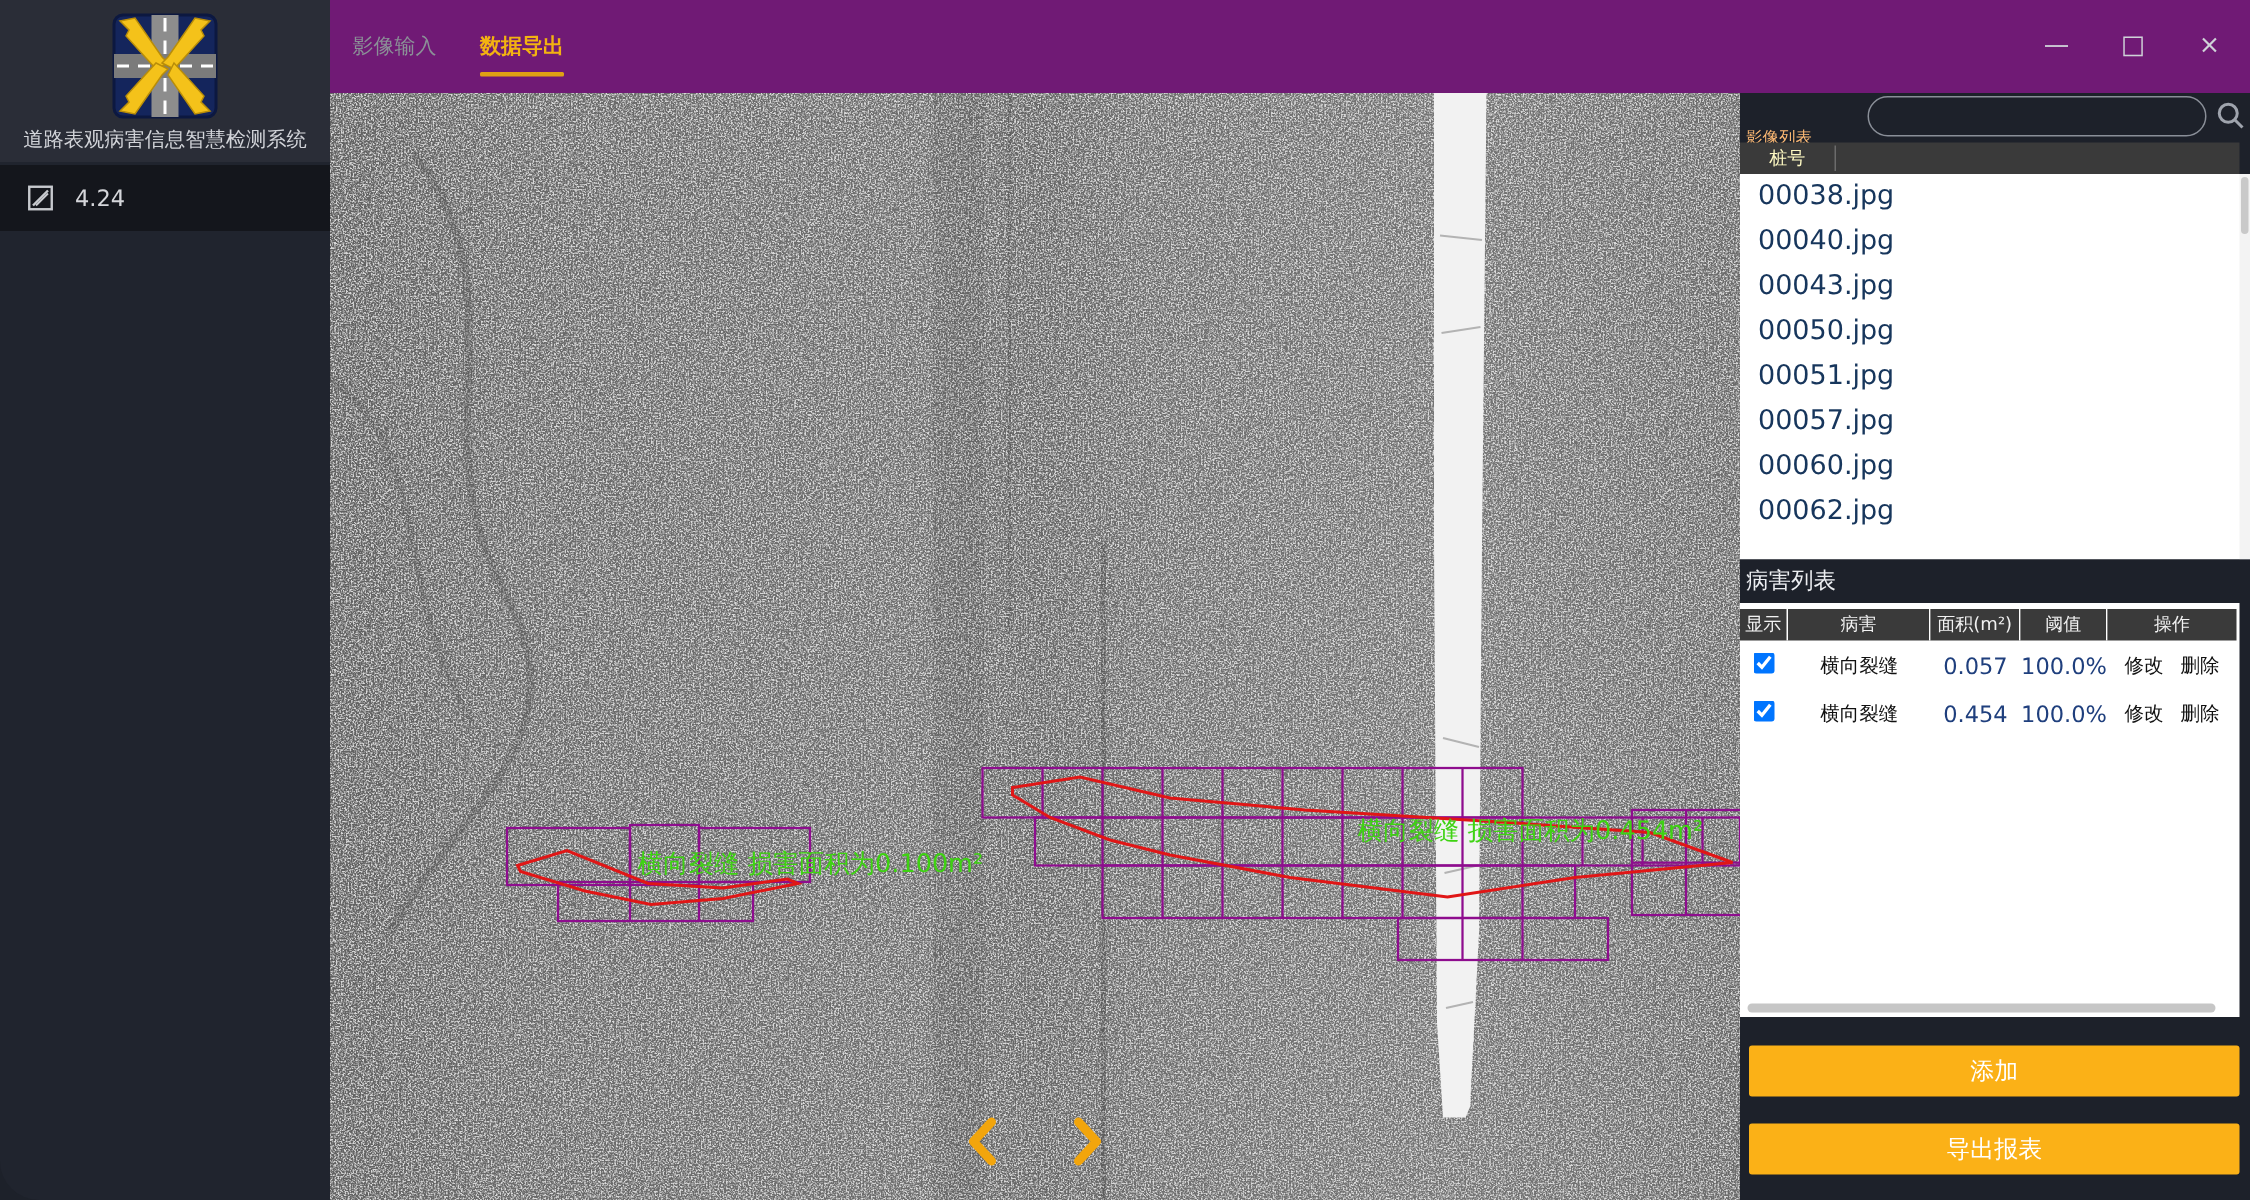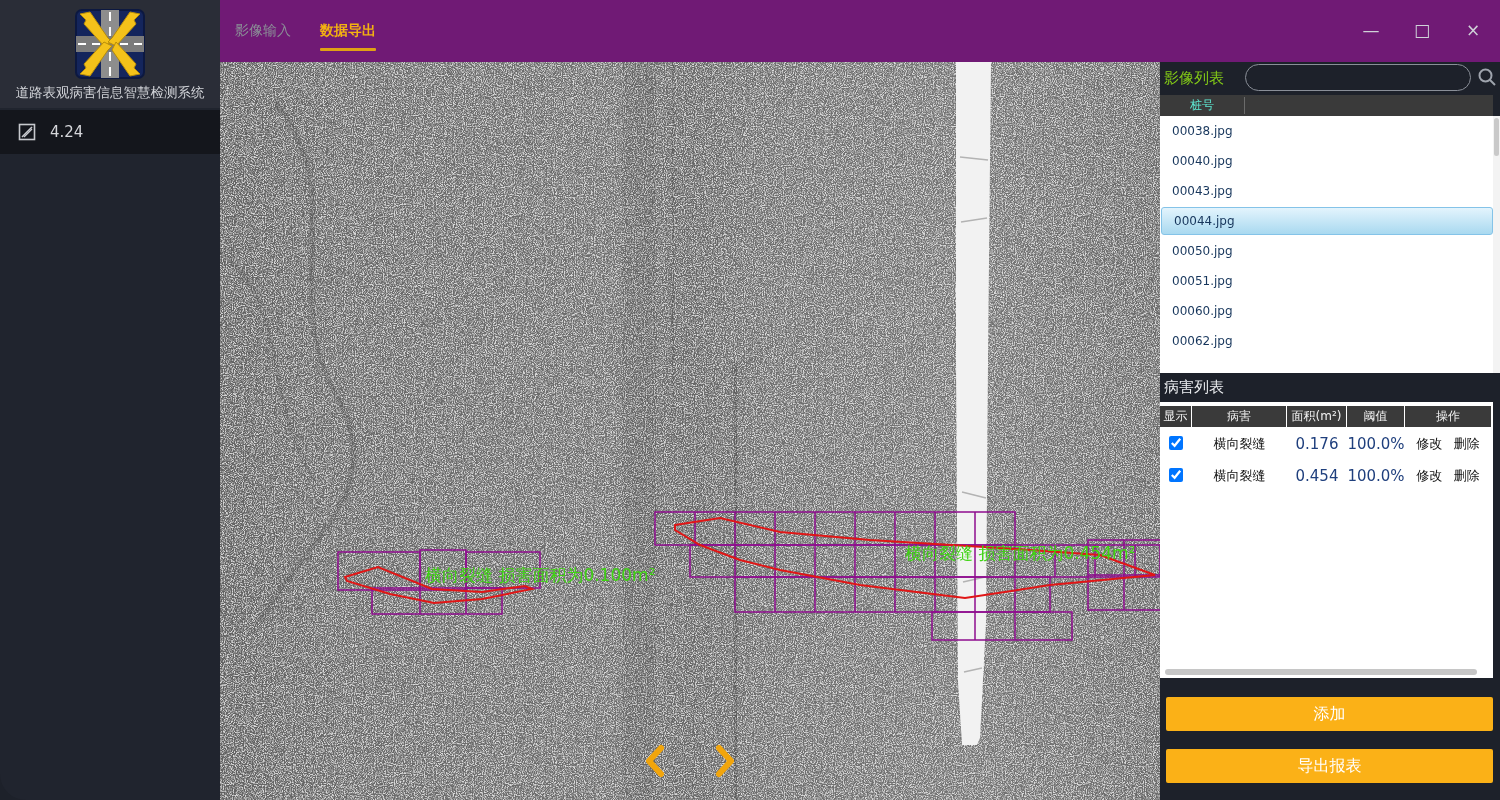--- a/index.html
+++ b/index.html
@@ -26,29 +26,29 @@
     background:#dfa214; border-radius:1px; }
   .winctl { position:absolute; right:18px; top:18px; display:flex; gap:33px; }
   .winctl span { color:#cfd2d8; font-size:17px; line-height:24px; width:18px; text-align:center; cursor:pointer; }
 
   
   .viewer { position:absolute; left:220px; top:62px; width:940px; height:738px; overflow:hidden; background:#6b6b6b; }
   .viewer svg { display:block; }
 
   
   .rpanel { position:absolute; left:1160px; top:62px; width:340px; height:738px; background:#1d212a; }
-  .il-title { position:absolute; left:4px; top:7px; color:#84cc16; font-size:15px; }
+  .il-title { position:absolute; left:4px; top:22px; color:#fdba74; font-size:11px; }
   .il-search { position:absolute; left:85px; top:2px; width:226px; height:27px; border:1px solid #8a8f98;
     border-radius:14px; background:transparent; color:#e6e8eb; font-size:13px; padding:0 12px; outline:none; }
   .il-search-ic { position:absolute; right:2px; top:4px; width:22px; height:22px; cursor:pointer; }
   .il-colhead { position:absolute; left:0; top:33px; width:333px; height:21px; background:#3a3a3a;
     display:flex; align-items:center; }
-  .il-colhead .c1 { width:85px; text-align:center; color:#5eead4; font-size:12px; border-right:1px solid #6b6b6b; }
+  .il-colhead .c1 { width:64px; text-align:center; color:#fef9c3; font-size:12px; border-right:1px solid #6b6b6b; }
   .il-list { position:absolute; left:0; top:54px; width:340px; height:257px; background:#ffffff; overflow:hidden; }
-  .il-item { height:30px; line-height:30px; padding-left:12px; font-size:12px; color:#17365c; cursor:pointer; }
+  .il-item { height:30px; line-height:30px; padding-left:12px; font-size:18px; color:#17365c; cursor:pointer; }
   .il-item.sel { background:linear-gradient(#e3f4fd,#a9d9f0); border:1px solid #84c3e8; border-radius:3px;
     height:28px; line-height:26px; margin:1px 7px 1px 1px; }
   .il-vsb { position:absolute; right:0; top:0; width:7px; height:257px; background:#f3f3f3; }
   .il-vsb .thumb { position:absolute; left:1px; top:2px; width:5px; height:38px; background:#c9c9c9; border-radius:3px; }
 
   .dl-titlebar { position:absolute; left:0; top:311px; width:340px; height:29px; background:#1d212a;
     display:flex; align-items:center; }
   .dl-titlebar span { color:#eceef1; font-size:15px; margin-left:4px; }
   .dl-table { position:absolute; left:0; top:340px; width:333px; height:276px; background:#ffffff; }
   .dl-head { display:flex; margin-top:4px; height:21px; }
@@ -224,23 +224,23 @@
   </svg>
 
   <div class="il-colhead">
     <div class="c1">桩号</div>
   </div>
 
   <div class="il-list">
     <div class="il-item">00038.jpg</div>
     <div class="il-item">00040.jpg</div>
     <div class="il-item">00043.jpg</div>
-    <div class="il-item sel">00044.jpg</div>
     <div class="il-item">00050.jpg</div>
     <div class="il-item">00051.jpg</div>
+    <div class="il-item">00057.jpg</div>
     <div class="il-item">00060.jpg</div>
     <div class="il-item">00062.jpg</div>
     <div class="il-vsb">
         <div class="thumb"></div>
       </div>
   </div>
 
   <div class="dl-titlebar">
     <span>病害列表</span>
   </div>
@@ -249,21 +249,21 @@
     <div class="dl-head">
       <div class="cw0">显示</div>
       <div class="cw1">病害</div>
       <div class="cw2">面积(m²)</div>
       <div class="cw3">阈值</div>
       <div class="cw4">操作</div>
     </div>
     <div class="dl-row">
       <div class="cell cw0"><input type="checkbox" checked="" style=""></div>
       <div class="cell cw1">横向裂缝</div>
-      <div class="cell cw2 num">0.176</div>
+      <div class="cell cw2 num">0.057</div>
       <div class="cell cw3 num">100.0%</div>
       <div class="cell cw4 ops">
         <span class="op">修改</span>
         <span class="op">删除</span>
       </div>
     </div>
     <div class="dl-row">
       <div class="cell cw0"><input type="checkbox" checked="" style=""></div>
       <div class="cell cw1">横向裂缝</div>
       <div class="cell cw2 num">0.454</div>

